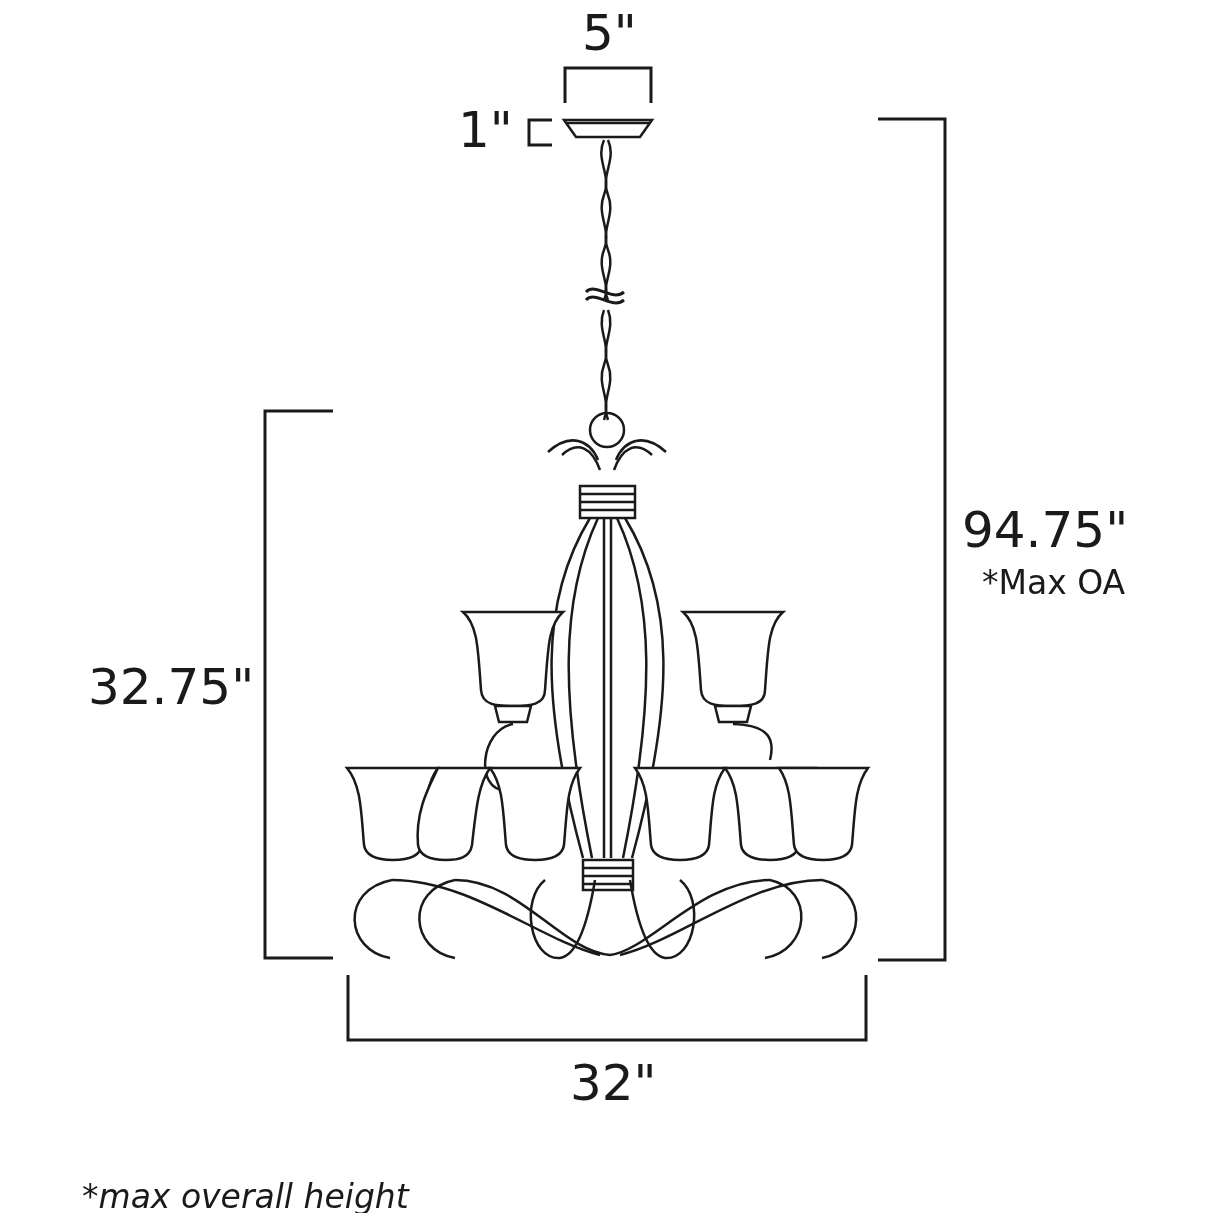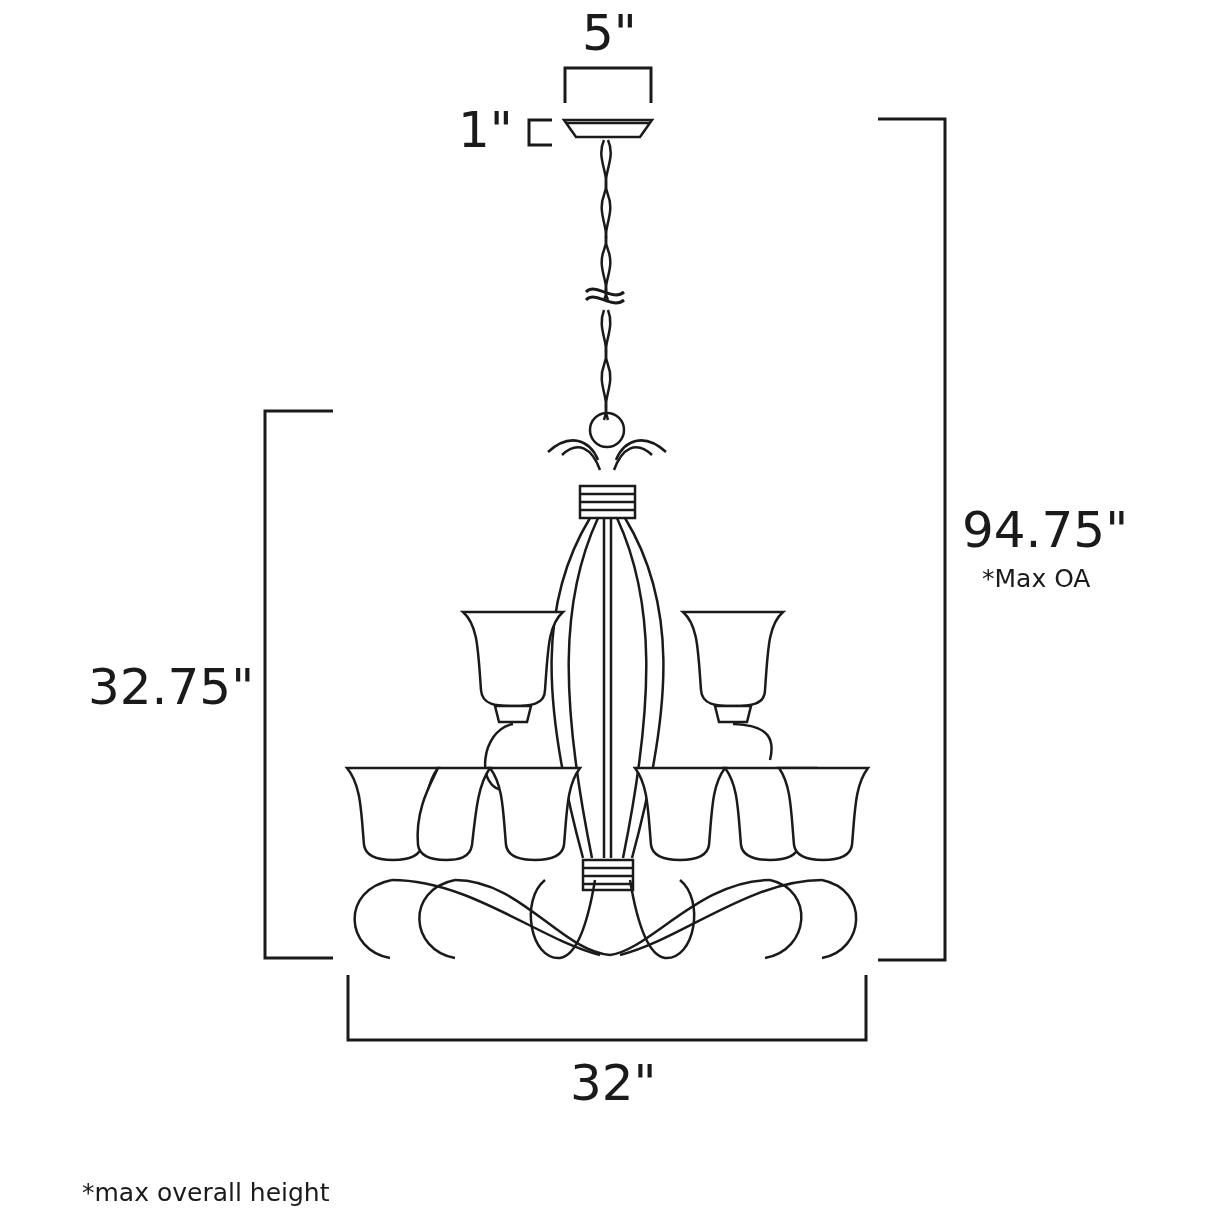--- a/index.html
+++ b/index.html
@@ -1,19 +1,19 @@
 <!DOCTYPE html>
 <html><head>
 <meta charset="utf-8">
 <style>
   html, body { margin:0; padding:0; background:#ffffff; }
   body { width:1213px; height:1213px; position:relative; overflow:hidden; font-family:"DejaVu Sans", sans-serif; color:#1a1a1a; }
   .lbl { position:absolute; white-space:nowrap; color:#1a1a1a; }
   .big { font-size:50px; line-height:1; }
-  .small { font-size:25px; line-height:1; }
+  .small { font-size:33px; line-height:1; }
   svg { position:absolute; left:0; top:0; }
 </style>
 </head>
 <body>
 
 <svg width="1213" height="1213" viewBox="0 0 1213 1213">
   <g fill="none" stroke="#1a1a1a" stroke-width="3">
 
     <path d="M565 103 V68 H651 V103"></path>
 
@@ -97,13 +97,13 @@
     </g>
   </g>
 </svg>
 
 <div class="lbl big" style="left:582px; top:8px;">5"</div>
 <div class="lbl big" style="left:458px; top:105px;">1"</div>
 <div class="lbl big" style="left:962px; top:505px;">94.75"</div>
 <div class="lbl small" style="left:982px; top:566px;">*Max OA</div>
 <div class="lbl big" style="left:88px; top:662px;">32.75"</div>
 <div class="lbl big" style="left:570px; top:1058px;">32"</div>
-<div class="lbl small" style="left:82px; top:1180px;">*max overall height</div>
+<div class="lbl small" style="left:82px; top:1180px;font-style:italic;">*max overall height</div>
 
 </body></html>

